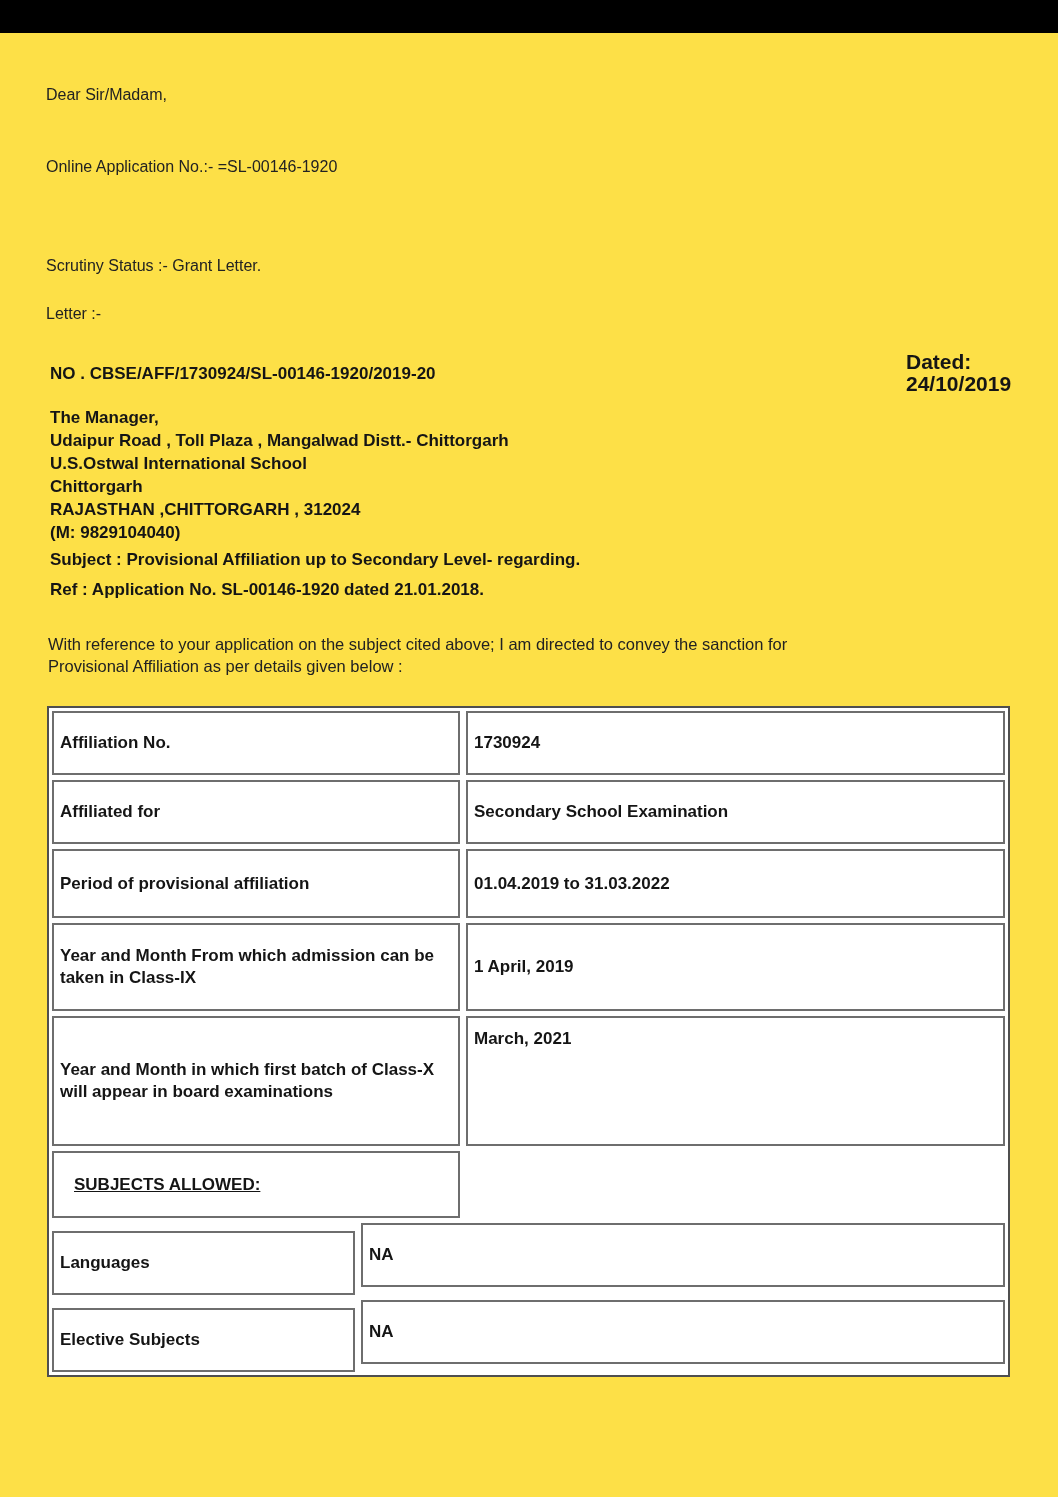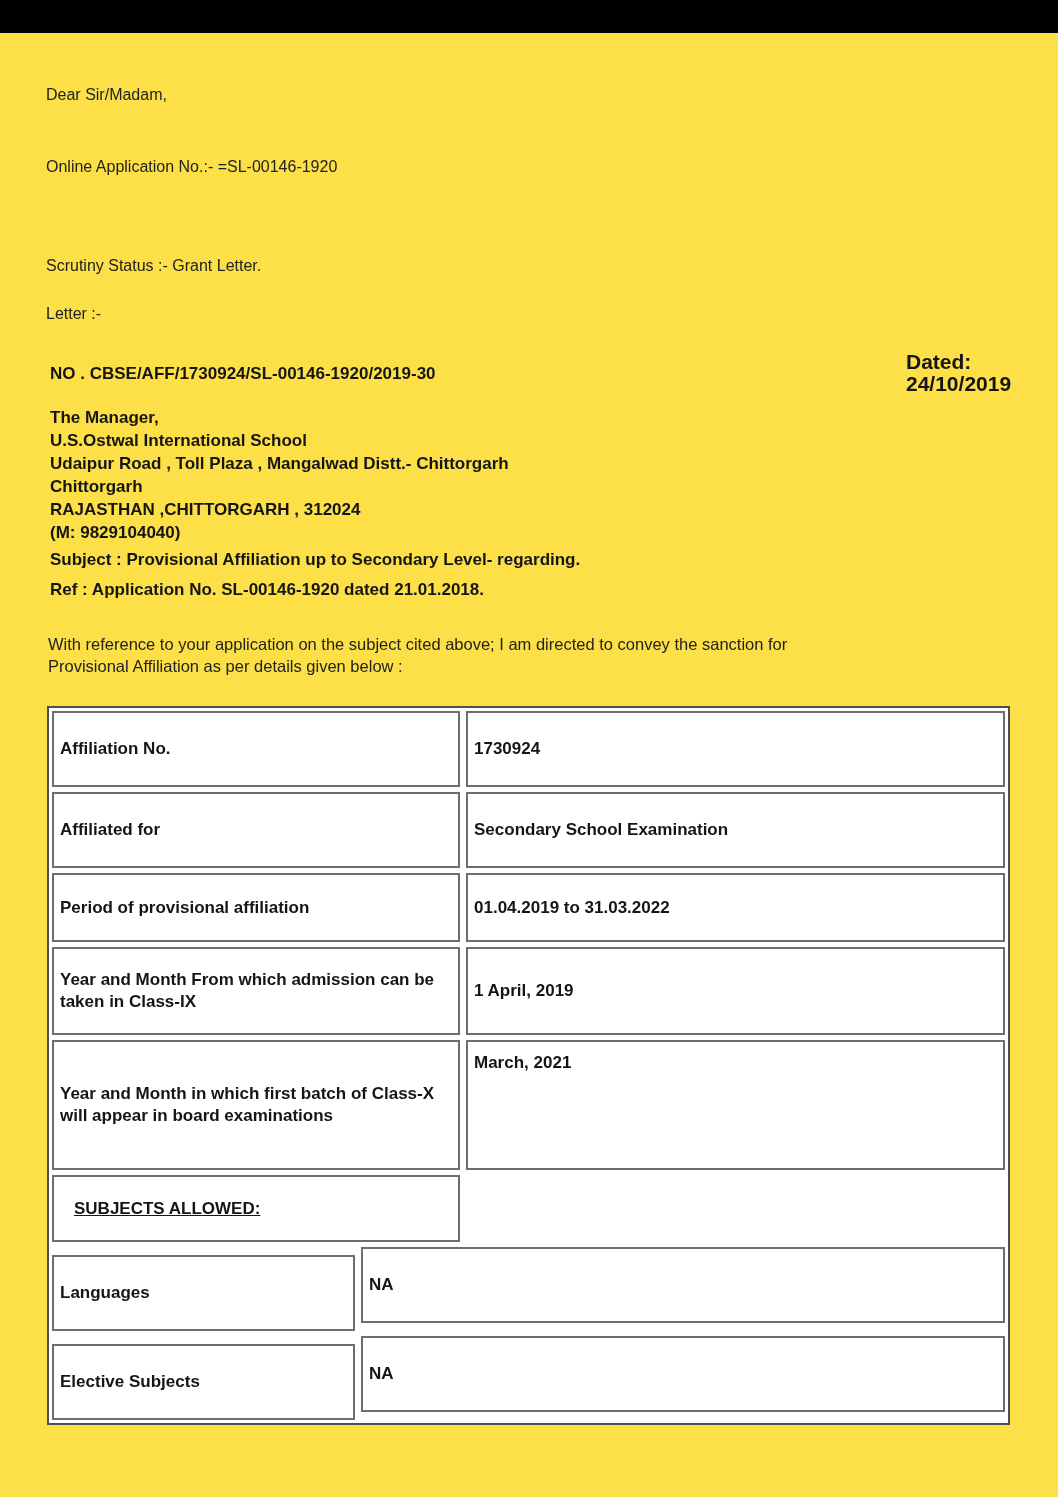--- a/index.html
+++ b/index.html
@@ -58,51 +58,51 @@
     border: 2px solid #6e6e6e;
     display: flex; align-items: center;
     padding: 4px 6px;
     font-size: 17px; font-weight: bold; color: #151515;
     line-height: 22px;
     background: #fff;
   }
   .lbl-wide   { width: 408px; flex: 0 0 auto; }
   .lbl-narrow { width: 303px; flex: 0 0 auto; margin-top: 8px; }
   .val        { flex: 1 1 auto; }
-  .h68  { height: 76px; }
+  .h68  { height: 64px; }
   .h69  { height: 69px; }
   .h88  { height: 88px; }
   .h102 { height: 130px; }
   .h67  { height: 67px; padding-left: 20px; }
   .top-align { align-items: flex-start; padding-top: 10px; }
   .section-hdr span { text-decoration: underline; }
 </style>
 </head>
 <body>
 
 <div class="page">
 
   <div class="topbar"></div>
 
   <div class="line greeting">Dear Sir/Madam,</div>
   <div class="line app-no">Online Application No.:- =SL-00146-1920</div>
   <div class="line scrutiny">Scrutiny Status :- Grant Letter.</div>
   <div class="line letter-label">Letter :-</div>
 
-  <div class="refno">NO . CBSE/AFF/1730924/SL-00146-1920/2019-30</div>
+  <div class="refno">NO . CBSE/AFF/1730924/SL-00146-1920/2019-20</div>
 
   <div class="dated">
     <div>Dated:</div>
     <div>24/10/2019</div>
   </div>
 
   <div class="address">
     <div>The Manager,</div>
+    <div>Udaipur Road , Toll Plaza , Mangalwad Distt.- Chittorgarh</div>
     <div>U.S.Ostwal International School</div>
-    <div>Udaipur Road , Toll Plaza , Mangalwad Distt.- Chittorgarh</div>
     <div>Chittorgarh</div>
     <div>RAJASTHAN ,CHITTORGARH , 312024</div>
     <div>(M: 9829104040)</div>
   </div>
 
   <div class="subject-line">Subject : Provisional Affiliation up to Secondary Level- regarding.</div>
   <div class="ref-line">Ref : Application No. SL-00146-1920 dated 21.01.2018.</div>
 
   <div class="body-par">
     <div>With reference to your application on the subject cited above; I am directed to convey the sanction for</div>

